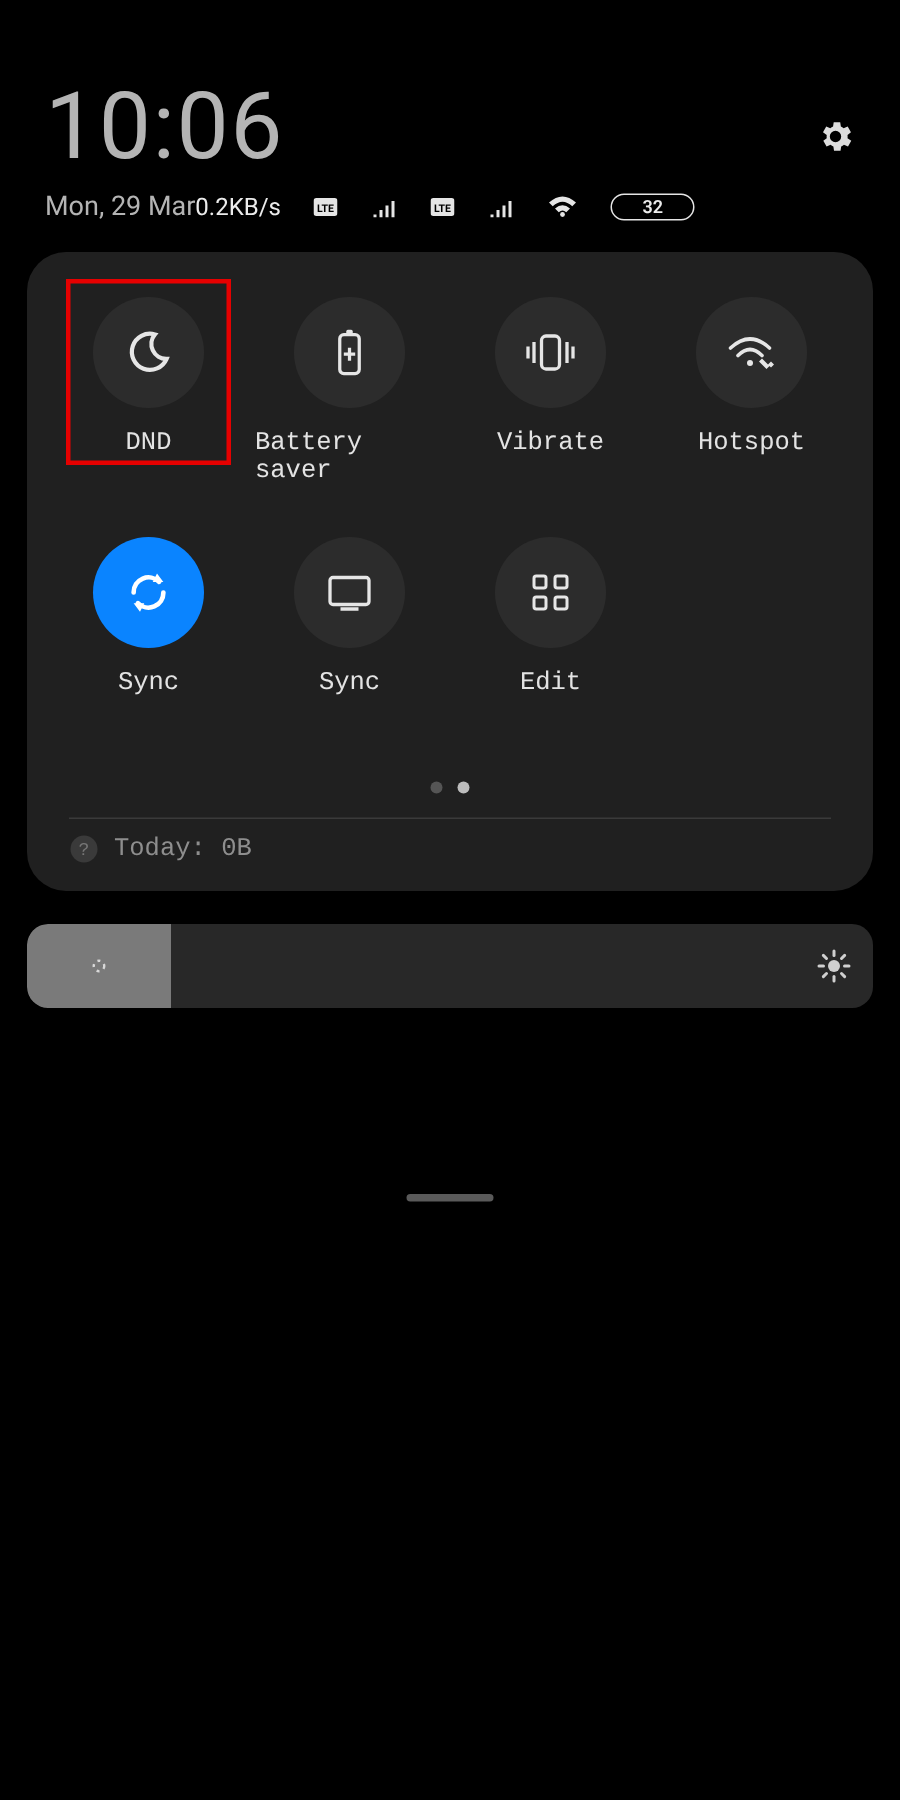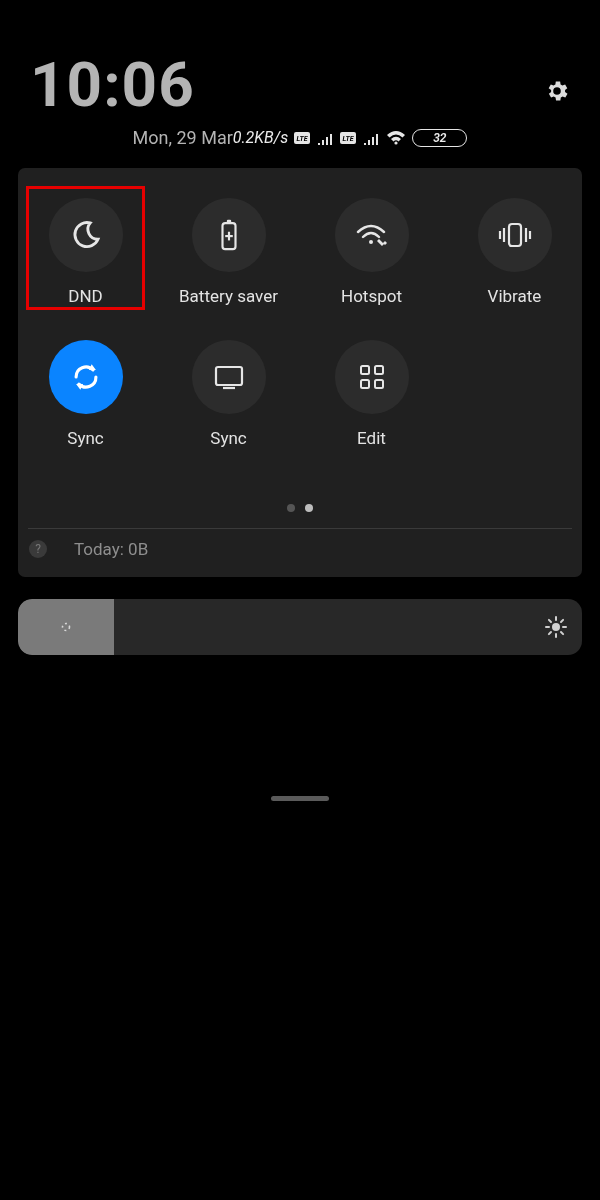--- a/index.html
+++ b/index.html
@@ -1,35 +1,35 @@
 <!DOCTYPE html>
 <html><head>
   <meta charset="utf-8">
   <style>
     * { margin:0; padding:0; box-sizing:border-box; -webkit-font-smoothing:antialiased; }
     body { width:600px; height:1200px; background:#000; font-family:-apple-system,Roboto,Helvetica,Arial,sans-serif; color:#fff; overflow:hidden; position:relative; }
     .header { padding:48px 30px 0 30px; }
-    .clock { color:#b4b4b4; font-size:62px; font-weight:700; letter-spacing:1px; }
-    .row2 { display:flex; justify-content:center; align-items:center; margin-top:6px; }
+    .clock { color:#b4b4b4; font-size:62px; font-weight:400; letter-spacing:1px; }
+    .row2 { display:flex; justify-content:flex-start; align-items:center; margin-top:6px; }
     .date { color:#b4b4b4; font-size:18px; }
-    .status { color:#ebebeb; font-size:16px; display:flex; align-items:center; gap:6px;font-style:italic; }
+    .status { color:#ebebeb; font-size:16px; display:flex; align-items:center; gap:22px; }
     .gear { position:absolute; top:78px; right:30px; }
-    .panel { margin:20px 18px 0; background:#202020; border-radius:7px; padding:22px 0 14px; }
+    .panel { margin:20px 18px 0; background:#202020; border-radius:26px; padding:22px 18px 14px;font-family:Liberation Mono, monospace; }
     .grid { display:grid; grid-template-columns:repeat(4,1fr); gap:18px 8px; }
     .tile { display:flex; flex-direction:column; align-items:center; gap:14px; position:relative; padding:8px 0; }
     .circle { width:74px; height:74px; border-radius:50%; background:#2c2c2c; display:flex; align-items:center; justify-content:center; }
     .circle.active { background:#0a84ff; }
     .label { color:#e3e3e3; font-size:17px; font-weight:400; }
     .highlight { position:absolute; top:-4px; left:8px; right:8px; height:124px; border:3px solid #e60000; pointer-events:none; }
     .dots { display:flex; justify-content:center; gap:10px; margin:48px 0 16px; }
     .dot { width:8px; height:8px; border-radius:50%; background:#555; }
     .dot.active { background:#bdbdbd; }
     .divider { height:1px; background:#3a3a3a; margin:0 10px 10px; }
     .usage { display:flex; align-items:center; gap:10px; padding:0 10px 4px; color:#8e8e8e; font-size:17px; }
-    .usage-segment { margin-right:12px;margin-left:16px; }
+    .usage-segment { margin-right:12px; }
     .brightness { margin:22px 18px 0; background:#282828; border-radius:14px; height:56px; position:relative; display:flex; align-items:center; overflow:hidden; }
     .br-fill { position:absolute; left:0; top:0; bottom:0; width:96px; background:#7a7a7a; border-radius:14px 0 0 14px; display:flex; align-items:center; justify-content:center; }
     .br-max { position:absolute; right:14px; }
     .home { position:absolute; left:50%; transform:translateX(-50%); top:796px; width:58px; height:5px; border-radius:3px; background:#5a5a5a; }
     svg { display:block; }
     .sicon { display:inline-flex; align-items:center; }
     .pill { border:1.5px solid #e5e5e5; border-radius:10px; padding:1px 20px; font-size:12px; font-weight:600; }
   </style>
 </head>
 <body>
@@ -96,36 +96,36 @@
             <rect x="6" y="5" width="12" height="24" rx="2.5" fill="none" stroke="#e6e6e6" stroke-width="2"></rect>
             <rect x="10" y="2" width="4" height="3" rx="1" fill="#e6e6e6"></rect>
             <line x1="12" y1="13" x2="12" y2="21" stroke="#e6e6e6" stroke-width="2"></line>
             <line x1="8.5" y1="17" x2="15.5" y2="17" stroke="#e6e6e6" stroke-width="2"></line>
           </svg>
         </div>
         <div class="label">Battery saver</div>
       </div>
       <div class="tile">
         <div class="circle">
+          <svg width="40" height="30" viewBox="0 0 40 30">
+            <rect x="14" y="4" width="12" height="22" rx="3" fill="none" stroke="#e6e6e6" stroke-width="2.2"></rect>
+            <path stroke="#e6e6e6" stroke-width="2.2" fill="none" d="M9 8v14 M5 11v8 M31 8v14 M35 11v8"></path>
+          </svg>
+        </div>
+        <div class="label">Vibrate</div>
+      </div>
+      <div class="tile">
+        <div class="circle">
           <svg width="36" height="30" viewBox="0 0 36 30">
             <path fill="none" stroke="#e6e6e6" stroke-width="2.4" stroke-linecap="round" d="M4 12 Q17 0 30 12 M9 17 Q17 9 25 17"></path>
             <circle cx="17" cy="22" r="2" fill="#e6e6e6"></circle>
             <path fill="#e6e6e6" d="M25 19l5 5-2 2-5-5z M31 25l-2-2 2-2 2 2z"></path>
           </svg>
         </div>
         <div class="label">Hotspot</div>
-      </div>
-      <div class="tile">
-        <div class="circle">
-          <svg width="40" height="30" viewBox="0 0 40 30">
-            <rect x="14" y="4" width="12" height="22" rx="3" fill="none" stroke="#e6e6e6" stroke-width="2.2"></rect>
-            <path stroke="#e6e6e6" stroke-width="2.2" fill="none" d="M9 8v14 M5 11v8 M31 8v14 M35 11v8"></path>
-          </svg>
-        </div>
-        <div class="label">Vibrate</div>
       </div>
       <div class="tile">
         <div class="circle active">
           <svg width="34" height="34" viewBox="0 0 24 24">
             <path fill="none" stroke="#fff" stroke-width="2.2" stroke-linecap="round" d="M5 12a7 7 0 0 1 12-5 M19 12a7 7 0 0 1-12 5"></path>
             <path fill="#fff" d="M16 3l3 4-5 0z M8 21l-3-4 5 0z"></path>
           </svg>
         </div>
         <div class="label">Sync</div>
       </div>

